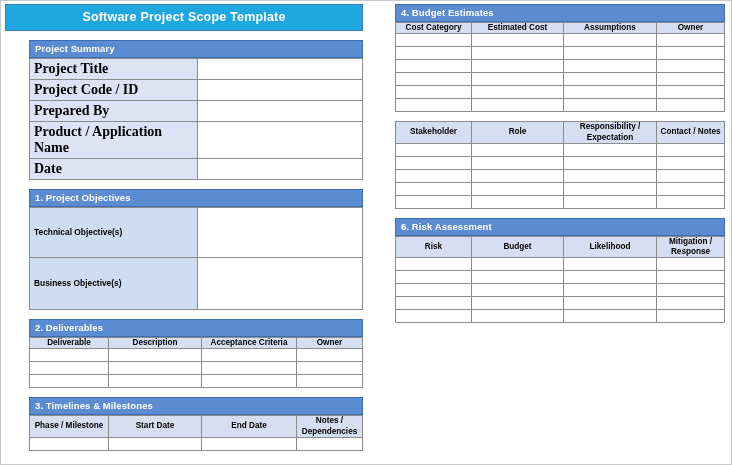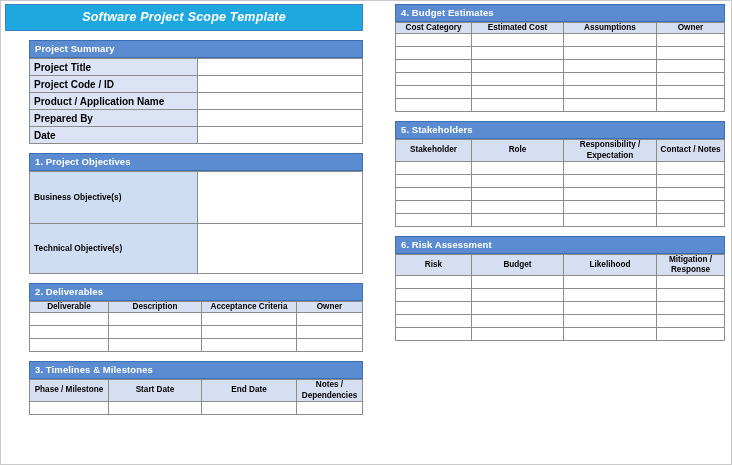--- a/index.html
+++ b/index.html
@@ -34,21 +34,20 @@
   .title-bar {
     background: #1fa8e0;
     border: 1px solid #3c7fbf;
     color: #ffffff;
     font-size: 12.5px;
     font-weight: bold;
     text-align: center;
     padding: 5px 0 6px 0;
     letter-spacing: 0.2px;
     margin-bottom: 9px;
-    font-style: italic;
   }
 
   
   .section { margin-bottom: 9px; padding-left: 24px; }
   .section-header {
     background: #5b8bd0;
     border: 1px solid #3c6eb4;
     color: #ffffff;
     font-size: 9.5px;
     font-weight: bold;
@@ -63,24 +62,25 @@
   table.grid td, table.grid th {
     border: 1px solid #8c8c8c;
     padding: 0;
     font-size: 8.2px;
     vertical-align: middle;
   }
   
   .kv td.k {
     background: #dce3f5;
     font-weight: bold;
-    font-size: 10px;
+    font-size: 14px;
     padding: 2px 0 2px 4px;
     height: 12px;
     color: #000;
+    font-family: Liberation Serif, serif;
   }
   .kv td.v {
     background: #ffffff;
   }
   
   .blk td.k {
     background: #cfddf3;
     font-weight: bold;
     font-size: 8.4px;
     padding: 3px 6px 3px 4px;
@@ -125,49 +125,49 @@
           <tbody>
             <tr>
               <td class="k">Project Title</td>
               <td class="v"></td>
             </tr>
             <tr>
               <td class="k">Project Code / ID</td>
               <td class="v"></td>
             </tr>
             <tr>
+              <td class="k">Prepared By</td>
+              <td class="v"></td>
+            </tr>
+            <tr>
               <td class="k">Product / Application Name</td>
-              <td class="v"></td>
-            </tr>
-            <tr>
-              <td class="k">Prepared By</td>
               <td class="v"></td>
             </tr>
             <tr>
               <td class="k">Date</td>
               <td class="v"></td>
             </tr>
           </tbody>
         </table>
       </div>
 
       <div class="section">
         <div class="section-header">1. Project Objectives</div>
         <table class="grid blk">
           <colgroup>
               <col style="width:168px">
               <col>
             </colgroup>
           <tbody>
+            <tr style="height:50px">
+              <td class="k">Technical Objective(s)</td>
+              <td class="v"></td>
+            </tr>
             <tr style="height:52px">
               <td class="k">Business Objective(s)</td>
-              <td class="v"></td>
-            </tr>
-            <tr style="height:50px">
-              <td class="k">Technical Objective(s)</td>
               <td class="v"></td>
             </tr>
           </tbody>
         </table>
       </div>
 
       <div class="section">
         <div class="section-header">2. Deliverables</div>
         <table class="grid">
           <colgroup>
@@ -292,21 +292,20 @@
               <td class="cell"></td>
               <td class="cell"></td>
               <td class="cell"></td>
               <td class="cell"></td>
             </tr>
           </tbody>
         </table>
       </div>
 
       <div class="section">
-        <div class="section-header">5. Stakeholders</div>
         <table class="grid">
           <colgroup>
               <col style="width:76px">
               <col style="width:92px">
               <col style="width:93px">
               <col>
             </colgroup>
           <thead>
             <tr style="height:14px">
               <th class="ch">Stakeholder</th>

